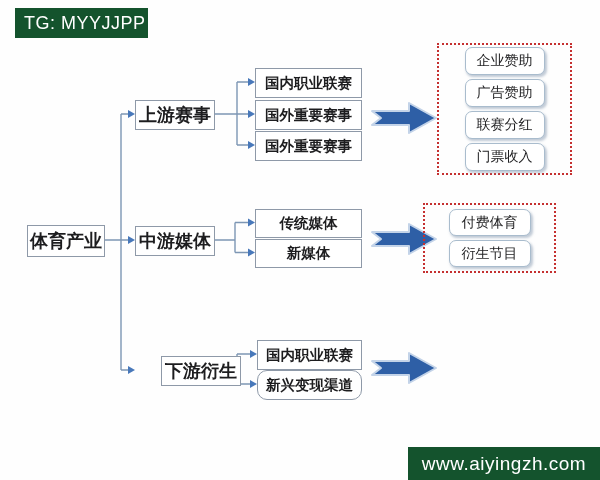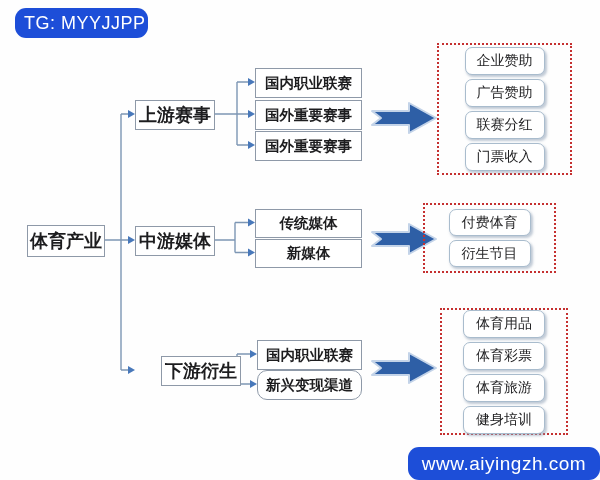--- a/index.html
+++ b/index.html
@@ -1,23 +1,23 @@
 <!DOCTYPE html>
 <html><head>
 <meta charset="utf-8">
 <style>
   html,body{margin:0;padding:0;background:#fff;}
   .canvas{
     position:relative;width:600px;height:480px;background:#fefefe;
     font-family:"Liberation Sans","DejaVu Sans",sans-serif;overflow:hidden;
   }
   .banner{
-    position:absolute;background:#1d4ed8;color:#fff;
+    position:absolute;background:#14532d;color:#fff;
     display:flex;align-items:center;
-    font-size:18px;letter-spacing:.5px;border-radius:11px;
+    font-size:18px;letter-spacing:.5px;
   }
   .banner.top{left:15px;top:8px;width:124px;height:30px;padding-left:9px;}
   .banner.bottom{left:408px;top:447px;width:192px;height:33px;justify-content:center;font-size:19px;}
   .node{
     position:absolute;background:#fff;border:1px solid #8e99a8;
     display:flex;align-items:center;justify-content:center;
     font-size:18px;font-weight:bold;color:#1d1d1f;white-space:nowrap;
   }
   .root{left:27px;top:225px;width:76px;height:30px;}
   .branch{left:135px;width:78px;height:28px;}
@@ -103,20 +103,14 @@
     <div class="rbox">广告赞助</div>
     <div class="rbox">联赛分红</div>
     <div class="rbox">门票收入</div>
   </div>
 
   <div class="dashed d2">
     <div class="rbox">付费体育</div>
     <div class="rbox">衍生节目</div>
   </div>
 
-  <div class="dashed d3">
-    <div class="rbox">体育用品</div>
-    <div class="rbox">体育彩票</div>
-    <div class="rbox">体育旅游</div>
-    <div class="rbox">健身培训</div>
-  </div>
 
 </div>
 
 </body></html>

